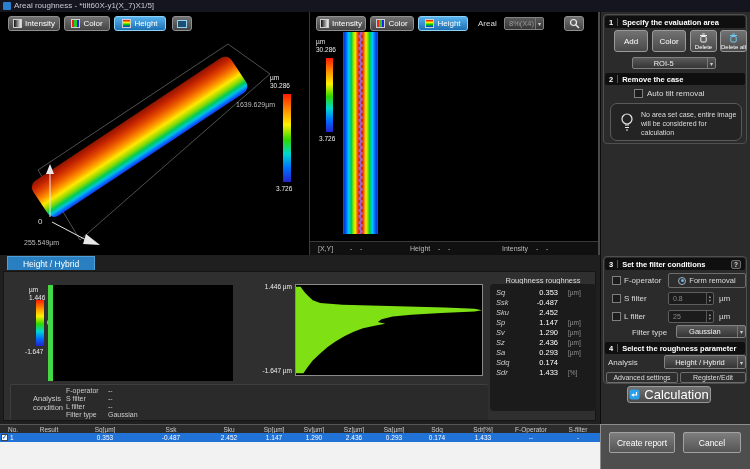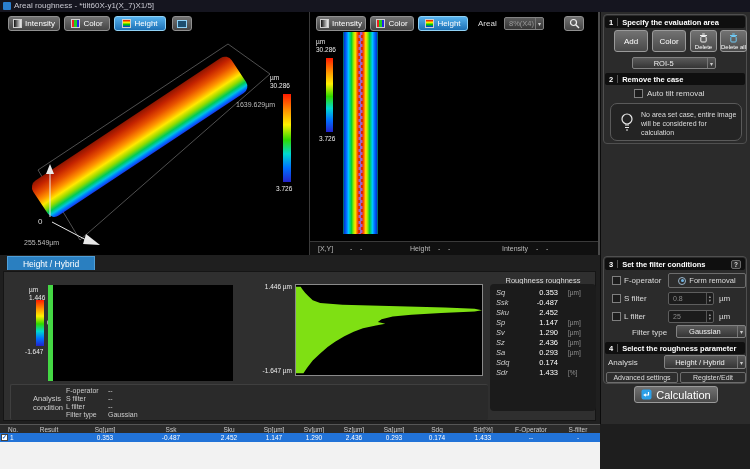--- a/index.html
+++ b/index.html
@@ -372,21 +372,21 @@
       </div>
       <div class="abs lbl" style="left:4px;top:101px;">Analysis</div>
       <div class="abs ddl" style="left:60px;top:98px;width:82px;height:14px;">
         <span style="margin:0 auto;">Height / Hybrid</span>
         <span class="arr">▾</span>
       </div>
       <div class="abs dbtn" style="left:2px;top:115px;width:72px;height:11px;">Advanced settings</div>
       <div class="abs dbtn" style="left:76px;top:115px;width:66px;height:11px;">Register/Edit</div>
     </div>
 
-    <div class="abs gbtn" style="left:33px;top:374px;width:84px;height:17px;gap:4px;font-size:11px;">
+    <div class="abs gbtn" style="left:26px;top:374px;width:84px;height:17px;gap:4px;font-size:13px;">
       <svg width="11" height="11" viewBox="0 0 11 11">
         <rect x="0.5" y="0.5" width="10" height="10" rx="2" fill="#2da0e8"></rect>
         <path d="M7.5,3 V6 H4" stroke="#fff" stroke-width="1.2" fill="none"></path>
         <polygon points="4.8,4.2 4.8,7.8 2.2,6" fill="#fff"></polygon>
       </svg>
       <span>Calculation</span>
     </div>
   </div>
 
   <div class="abs thead" style="left:0;top:424px;width:600px;height:9px;">
@@ -417,14 +417,18 @@
     <div class="tc" style="width:40px;">1.290</div>
     <div class="tc" style="width:40px;">2.436</div>
     <div class="tc" style="width:40px;">0.293</div>
     <div class="tc" style="width:46px;">0.174</div>
     <div class="tc" style="width:46px;">1.433</div>
     <div class="tc" style="width:50px;">--</div>
     <div class="tc" style="width:44px;">-</div>
   </div>
   <div class="abs" style="left:0;top:442px;width:600px;height:27px;background:#f2f2f2;"></div>
 
+  <div class="abs footer">
+    <div class="abs fbtn" style="left:8px;top:7px;width:66px;height:21px;">Create report</div>
+    <div class="abs fbtn" style="left:82px;top:7px;width:58px;height:21px;">Cancel</div>
+  </div>
 
 </div>
 
 </body></html>

